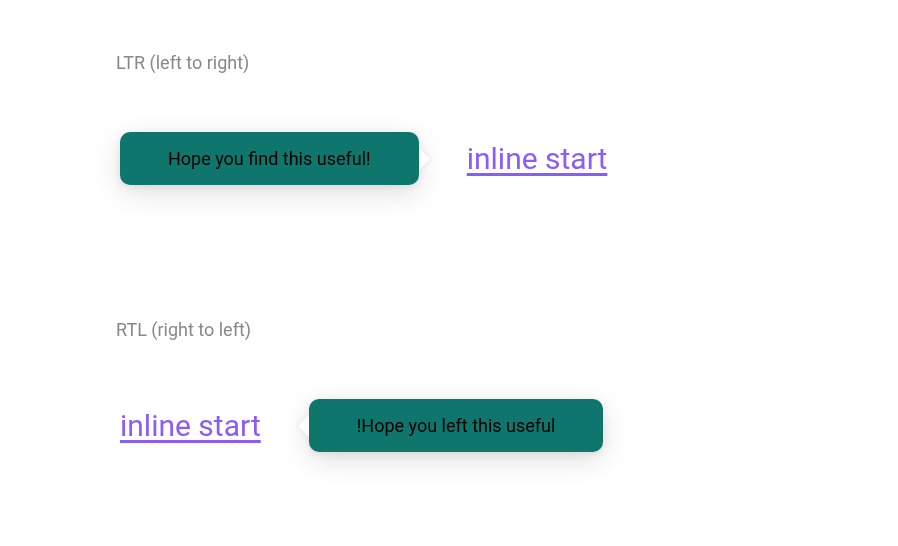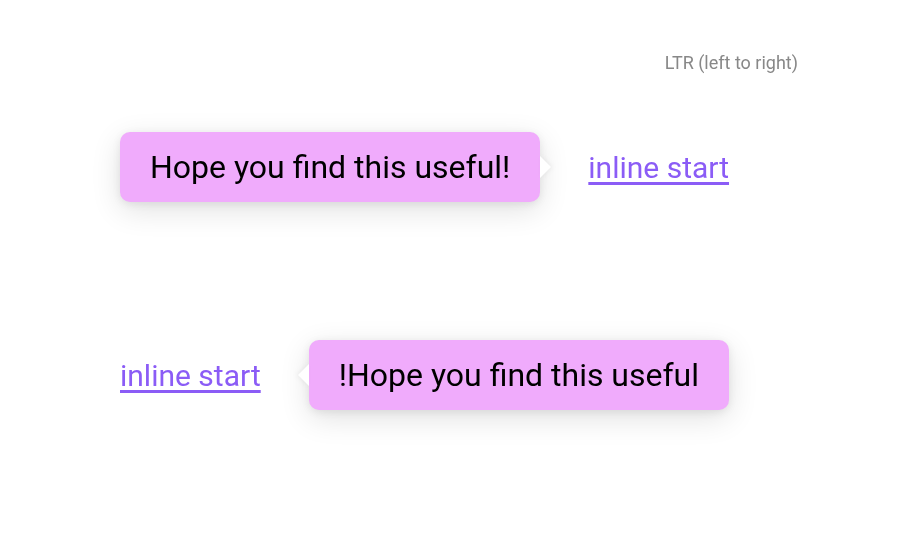--- a/index.html
+++ b/index.html
@@ -1,19 +1,18 @@
 <!DOCTYPE html>
 <html><head>
   <meta charset="utf-8">
   <style>
     * {
       margin: 4px;
       padding: 0;
       box-sizing: border-box;
-      text-align: right;
     }
     body {
       font-family: -apple-system, BlinkMacSystemFont, "Segoe UI", Roboto, Helvetica, Arial, sans-serif;
       background: #ffffff;
       width: 898px;
       height: 546px;
       padding: 40px 100px;
     }
     .section {
       margin-bottom: 130px;
@@ -24,24 +23,24 @@
       font-weight: 400;
       margin-bottom: 55px;
       display: block;
     }
     .row {
       display: flex;
       align-items: center;
       gap: 40px;
     }
     .tooltip {
-      background: #f0abfc;
+      background: #0f766e;
       border-radius: 10px;
-      padding: 16px 26px;
-      font-size: 32px;
+      padding: 16px 44px;
+      font-size: 18px;
       font-weight: 400;
       color: #000000;
       box-shadow: 0 8px 30px rgba(0,0,0,0.12), 0 2px 8px rgba(0,0,0,0.08);
       position: relative;
       white-space: nowrap;
     }
     .tooltip.arrow-right::after {
       content: "";
       position: absolute;
       right: -11px;
@@ -84,19 +83,20 @@
   <span class="section-label">LTR (left to right)</span>
   <div class="row">
     <div class="tooltip arrow-right">
       <span>Hope you find this useful!</span>
     </div>
     <a class="link">inline start</a>
   </div>
 </div>
 
 <div class="section">
+  <span class="section-label">RTL (right to left)</span>
   <div class="row">
     <a class="link">inline start</a>
     <div class="tooltip arrow-left">
-      <span>!Hope you find this useful</span>
+      <span>!Hope you left this useful</span>
     </div>
   </div>
 </div>
 
 </body></html>

